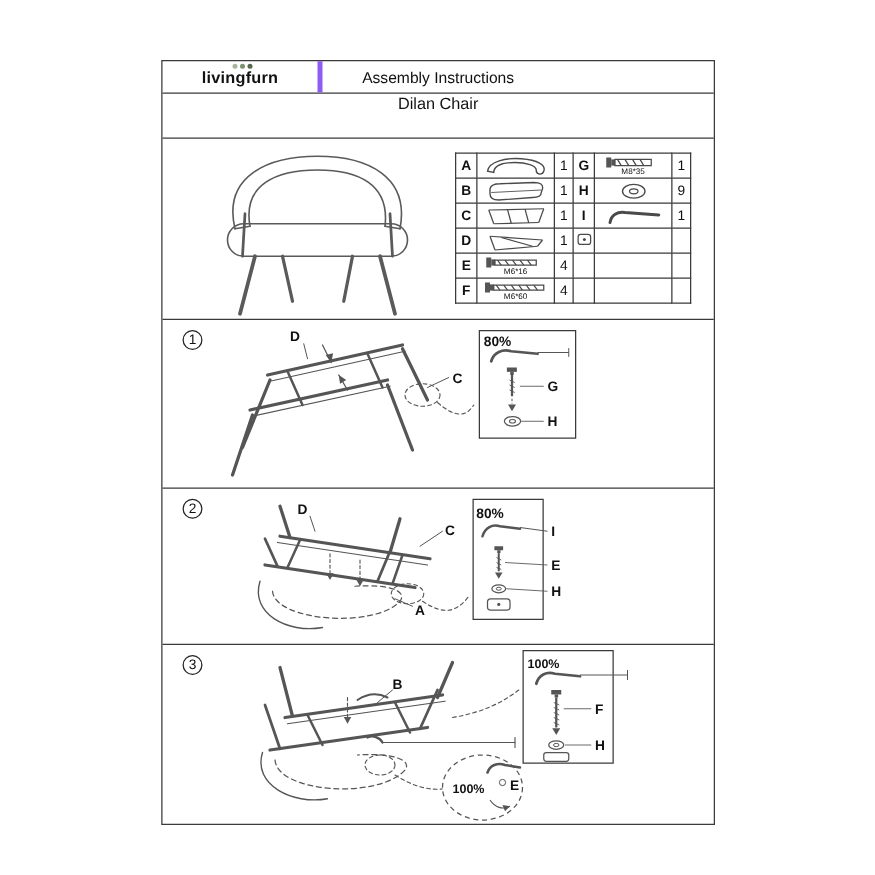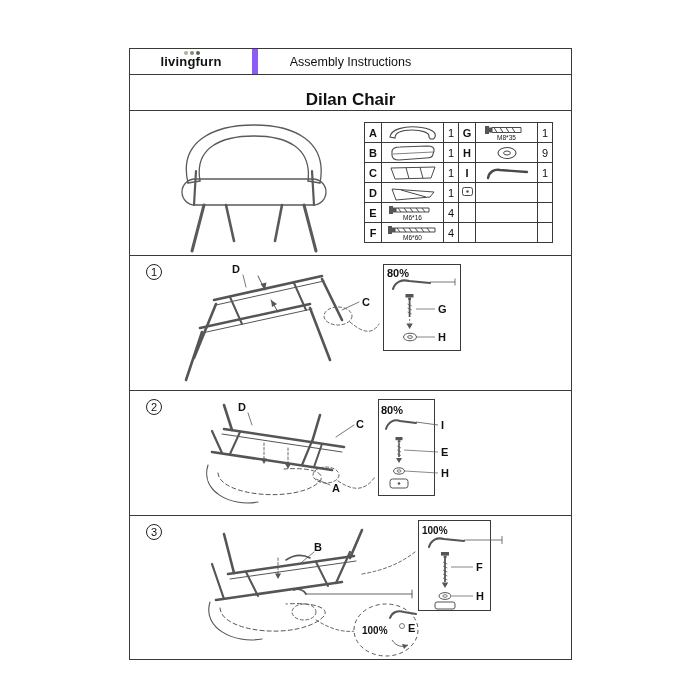--- a/index.html
+++ b/index.html
@@ -6,32 +6,32 @@
   html, body { width: 700px; height: 700px; background: #ffffff; }
   body { font-family: "Liberation Sans", "DejaVu Sans", sans-serif; color: #111; position: relative; }
 
   .doc { position: absolute; left: 129px; top: 48px; width: 443px; height: 612px;
          border: 1px solid #3a3a3a; background: #fff; }
 
   .row { position: relative; border-bottom: 1px solid #3a3a3a; }
 
   .header-row { height: 26px; }
   .logo-cell { position: absolute; left: 0; top: 0; bottom: 0; width: 128px;
-               border-right: 6px solid #8b5cf6; display: flex; align-items: center; justify-content: center; }
+               border-right: 4px solid #8b5cf6; display: flex; align-items: center; justify-content: center; }
   .logo-text { font-weight: bold; font-size: 13px; letter-spacing: .2px; }
   .logo-dots { position: absolute; top: 2px; right: 52px; display: flex; gap: 2px; }
   .logo-dots i { width: 4px; height: 4px; border-radius: 50%; display: block; }
   .logo-dots i:nth-child(1) { background: #a9b4a0; }
   .logo-dots i:nth-child(2) { background: #7d9070; }
   .logo-dots i:nth-child(3) { background: #55684b; }
   .header-title { position: absolute; inset: 0; display: flex; align-items: center; justify-content: center;
                   font-weight: normal; font-size: 12.5px; }
 
-  .title-row { height: 36px; display: flex; align-items: flex-end; justify-content: center;
-               font-weight: bold; font-size: 17px; }
+  .title-row { height: 36px; display: flex; align-items: flex-start; justify-content: center;
+               font-weight: normal; font-size: 13px; }
 
   .parts-row { height: 145px; }
   .step1-row { height: 135px; }
   .step2-row { height: 125px; }
   .step3-row { height: 145px; border-bottom: none; }
 
   .chair-art { position: absolute; left: 18px; top: 2px; }
 
   .parts-table { position: absolute; left: 234px; top: 11px; border-collapse: collapse; }
   .parts-table td { border: 1px solid #3a3a3a; height: 20px; text-align: center;

